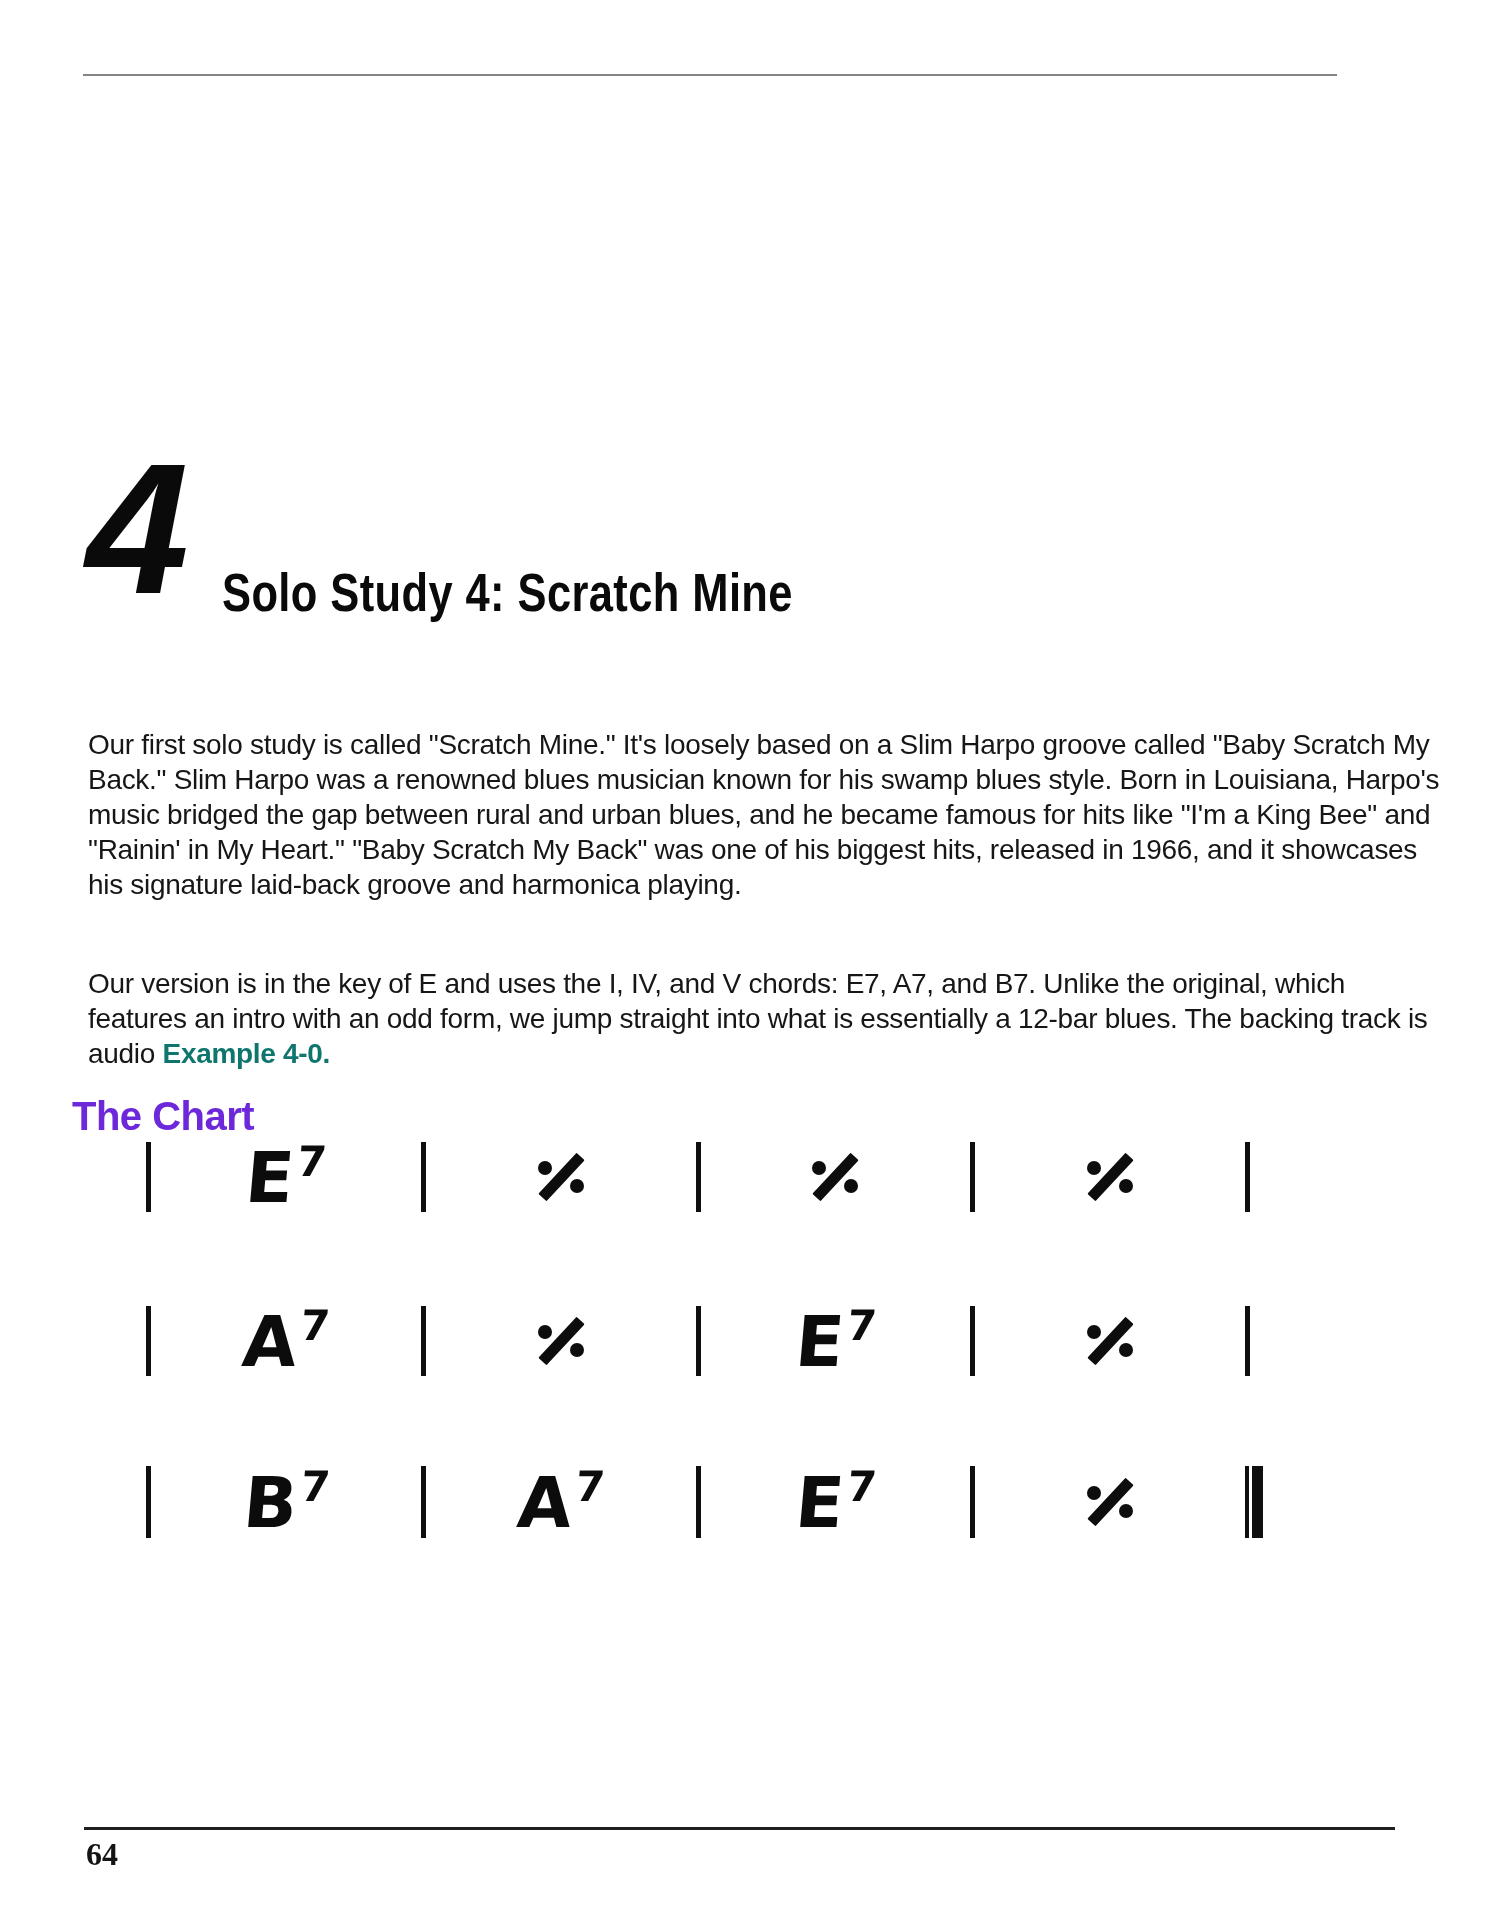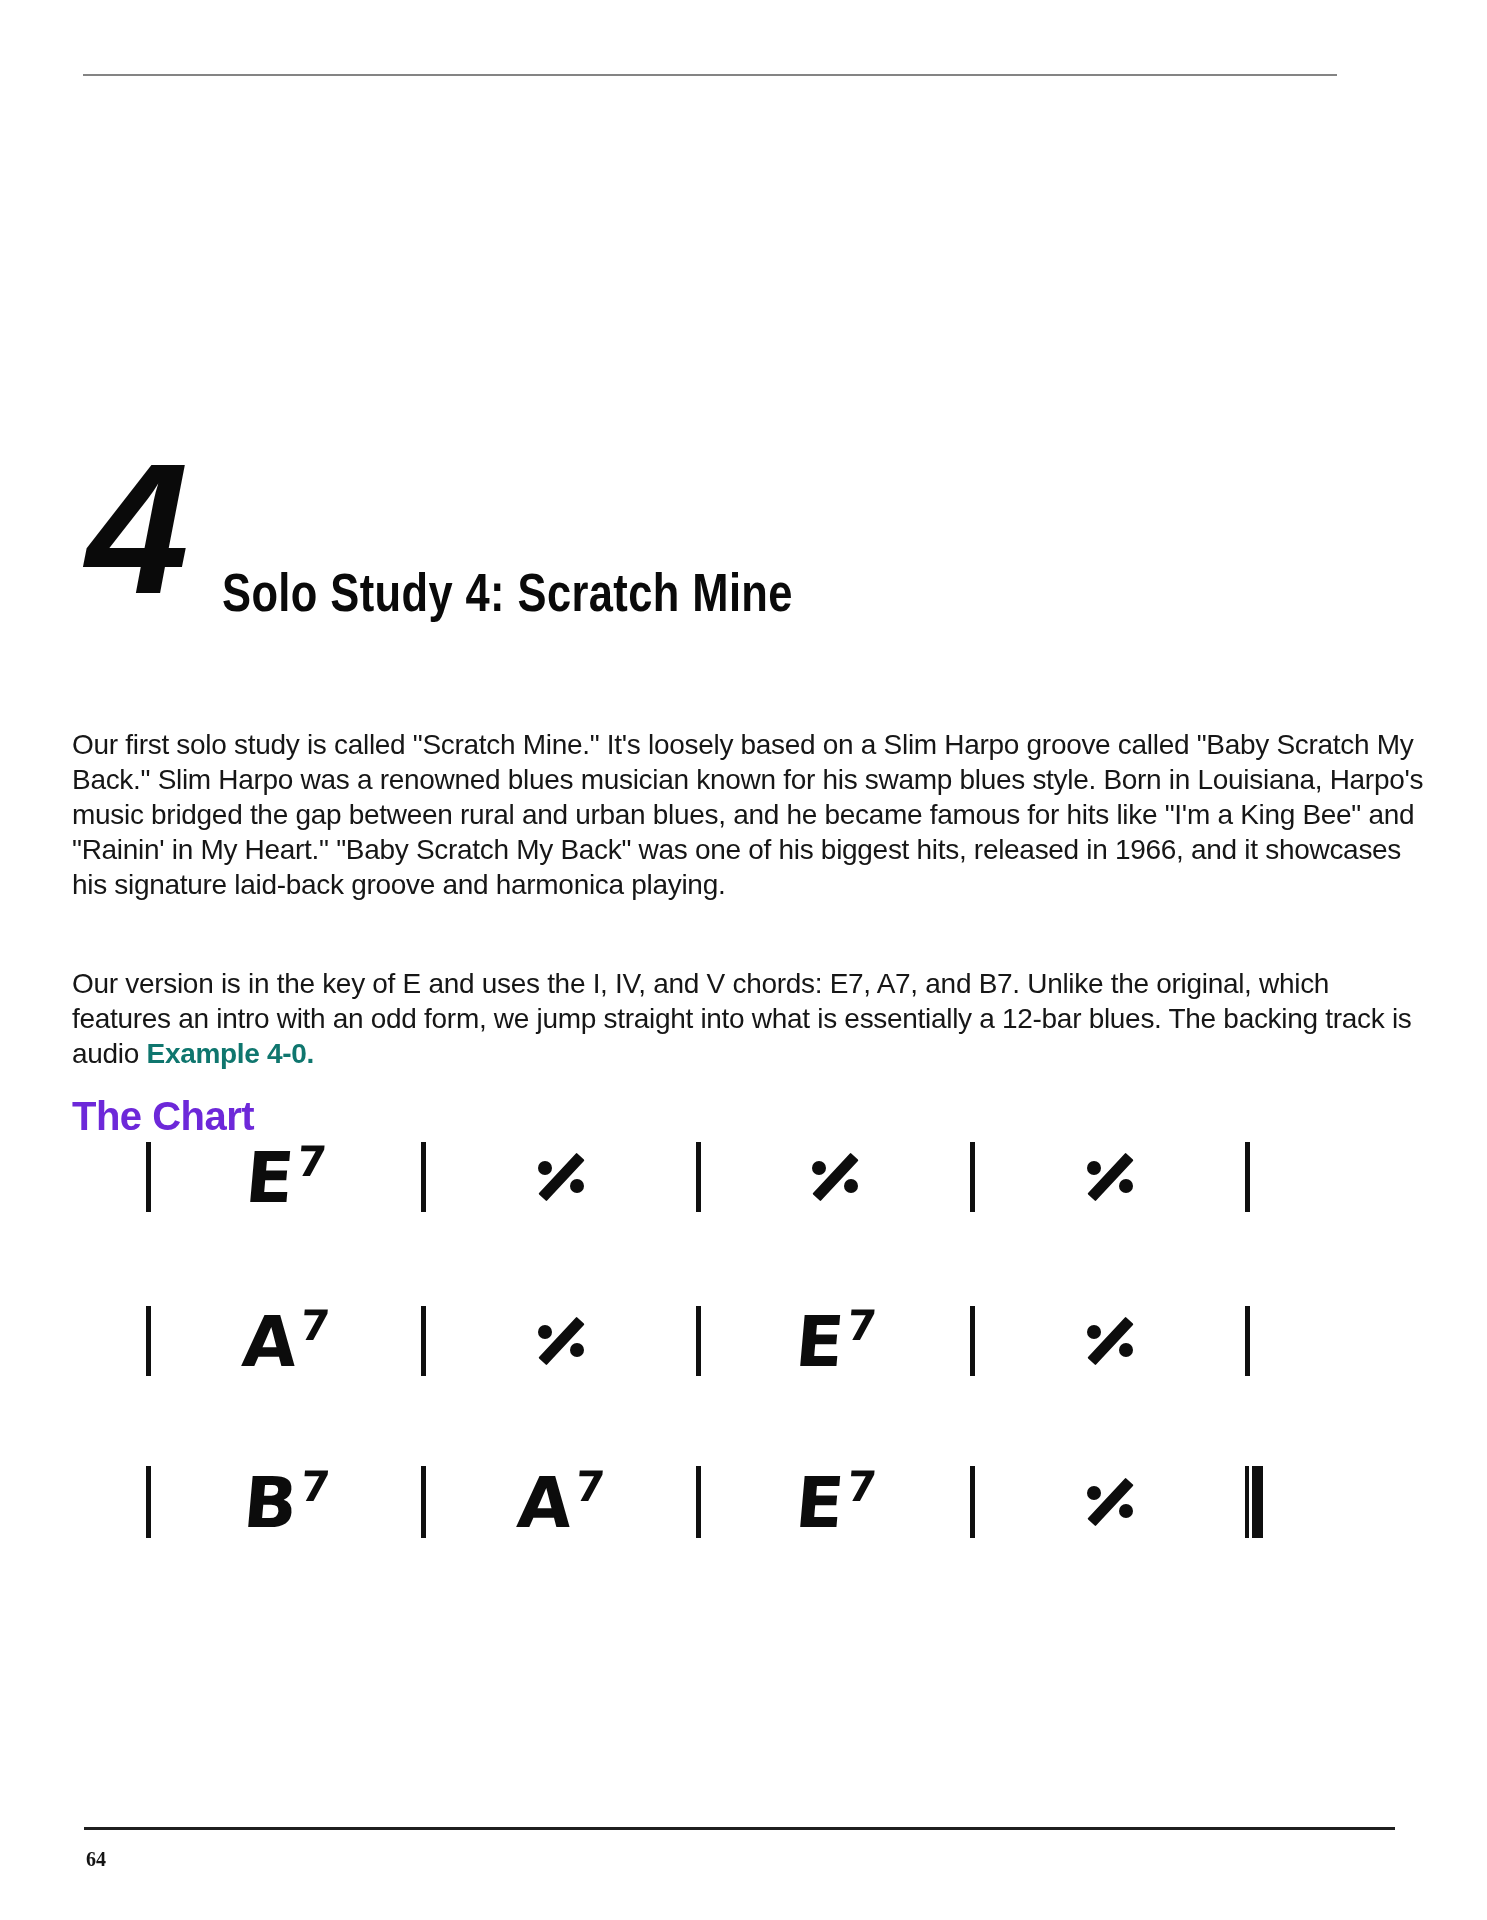--- a/index.html
+++ b/index.html
@@ -12,21 +12,21 @@
   .bottom-rule{left:84px;top:1827px;width:1311px;height:3px;background:#1f1f1f;}
   .chapter-number{
     left:86px;top:437px;font-size:185px;line-height:1;font-weight:700;font-style:italic;
     color:#0a0a0a;letter-spacing:-4px;
   }
   .chapter-title{
     left:222px;top:562px;font-size:53px;font-weight:700;color:#0a0a0a;white-space:nowrap;
     transform:scaleX(0.82);transform-origin:left top;letter-spacing:0.5px;
   }
   .para{
-    left:72px;width:1356px;font-size:28px;line-height:35px;letter-spacing:-0.3px;color:#161616;
+    left:88px;width:1356px;font-size:28px;line-height:35px;letter-spacing:-0.3px;color:#161616;
   }
   .p1{top:699px;}
   .p2{top:938px;}
   .para b{font-weight:700;color:#0f766e;}
   .section-heading{
     left:72px;top:1061px;font-size:40px;font-weight:700;color:#6d28d9;letter-spacing:-0.5px;
   }
   .chart-row{
     left:146px;height:70px;display:flex;align-items:stretch;
   }
@@ -45,21 +45,21 @@
   .chord .root{font-size:70px;line-height:70px;}
   .chord .sup{font-size:42px;line-height:1;vertical-align:26px;margin-left:2px;}
   .simile{position:relative;width:46px;height:46px;}
   .simile .slash{
     position:absolute;left:18px;top:-5px;width:11px;height:56px;background:#0d0d0d;
     transform:rotate(43deg);border-radius:1px;
   }
   .simile .dot-l{position:absolute;left:0;top:7px;width:14px;height:14px;border-radius:50%;background:#0d0d0d;}
   .simile .dot-r{position:absolute;right:0;bottom:7px;width:14px;height:14px;border-radius:50%;background:#0d0d0d;}
   .page-number{
-    left:86px;top:1836px;font-family:"Liberation Serif",serif;font-weight:700;font-size:20px;color:#141414;margin-top:12px;
+    left:86px;top:1836px;font-family:"Liberation Serif",serif;font-weight:700;font-size:32px;color:#141414;
   }
 </style>
 </head>
 <body>
 
 <div class="abs top-rule"></div>
 
 <div class="abs chapter-number">4</div>
 <div class="abs chapter-title">Solo Study 4: Scratch Mine</div>
 

